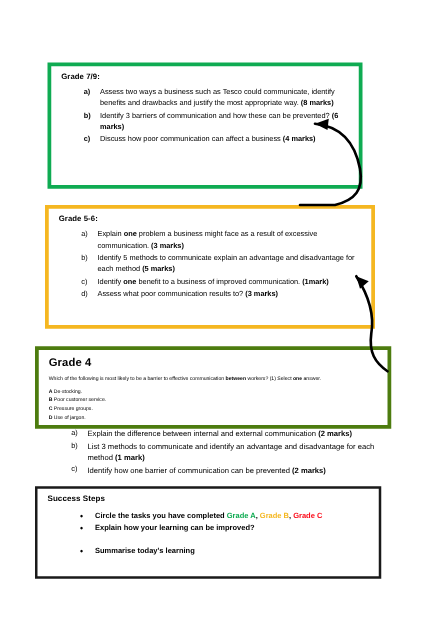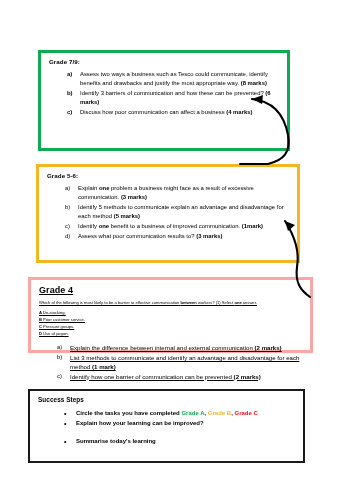--- a/index.html
+++ b/index.html
@@ -39,23 +39,22 @@
     left: 36px;
     top: 164px;
     width: 264px;
     height: 99px;
     border: 3px solid #f5b721;
   }
   .box-red {
     left: 28px;
     top: 277px;
     width: 285px;
-    height: 76px;
-    border: 3px solid #fca5a5;
-    text-decoration: underline;
+    height: 66px;
+    border: 3px solid #4d7c0f;
   }
   .box-plain {
     left: 28px;
     top: 389px;
     width: 277px;
     height: 74px;
     border: 2px solid #1a1a1a;
   }
 
   .box-inner {

